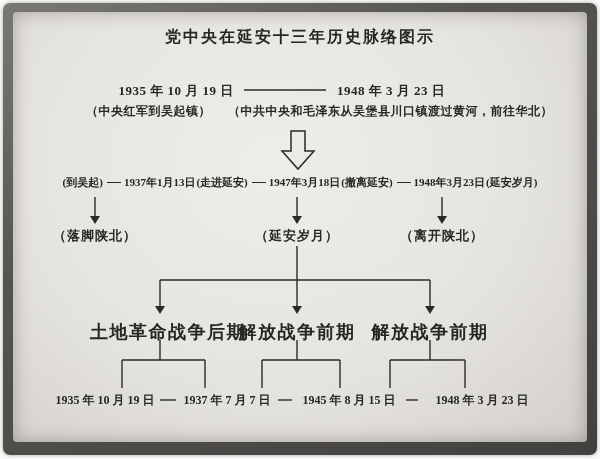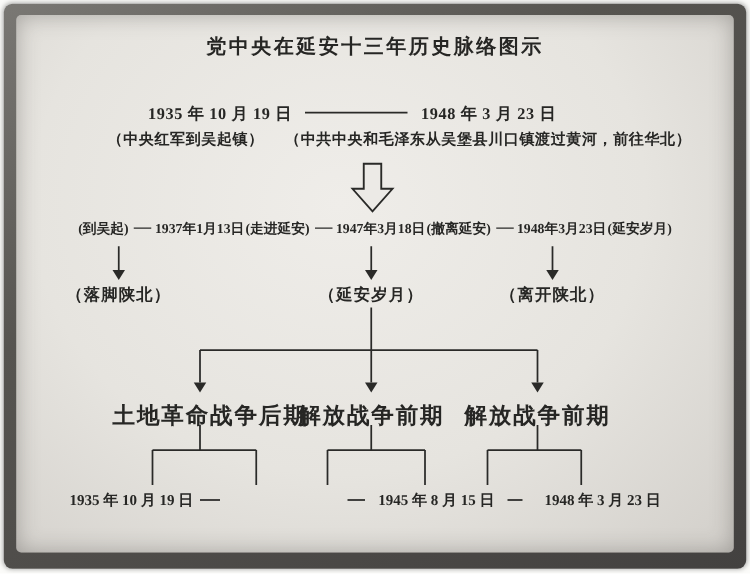--- a/index.html
+++ b/index.html
@@ -120,16 +120,17 @@
 
     <div class="txt phase center" style="left:242px;top:227px;width:110px;">（延安岁月）</div>
     <div class="txt phase center" style="left:40px;top:227px;width:110px;">（落脚陕北）</div>
     <div class="txt phase center" style="left:387px;top:227px;width:110px;">（离开陕北）</div>
 
     <div class="txt period center" style="left:90px;top:320px;width:140px;">土地革命战争后期</div>
     <div class="txt period center" style="left:232px;top:320px;width:130px;">解放战争前期</div>
     <div class="txt period center" style="left:365px;top:320px;width:130px;text-align:center;">解放战争前期</div>
 
     <div class="txt date-sm center" style="left:52px;top:392px;width:106px;">1935 年 10 月 19 日</div>
+    <div class="txt date-sm center" style="left:178px;top:392px;width:98px;">1937 年 7 月 7 日</div>
     <div class="txt date-sm center" style="left:294px;top:392px;width:110px;">1945 年 8 月 15 日</div>
     <div class="txt date-sm center" style="left:420px;top:392px;width:124px;">1948 年 3 月 23 日</div>
   </div>
 </div>
 
 </body></html>

